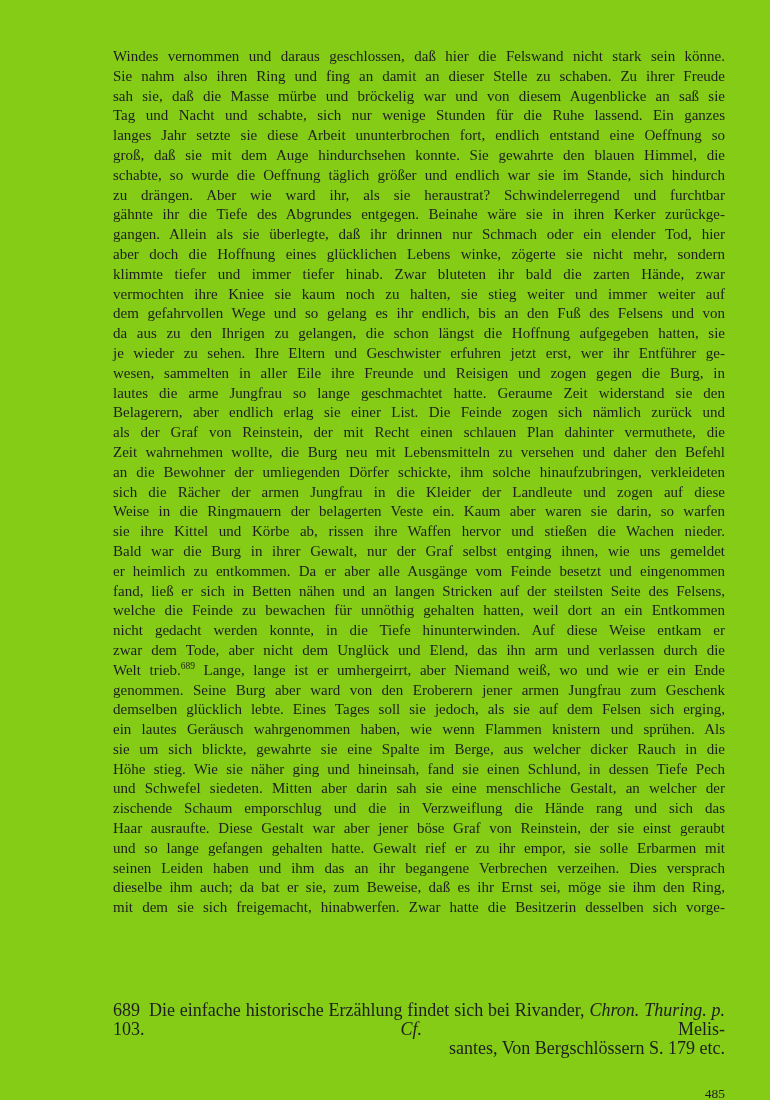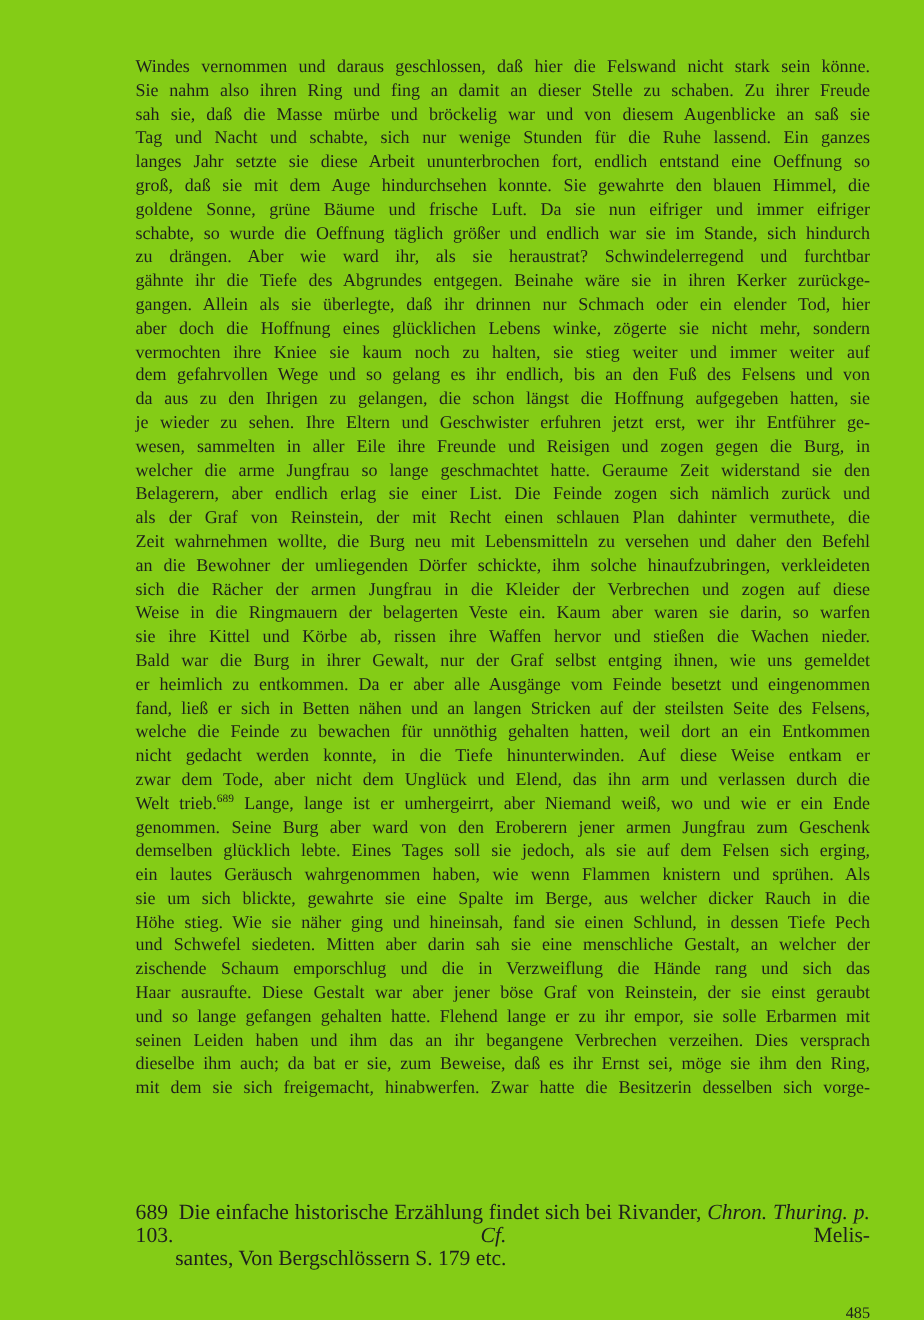--- a/index.html
+++ b/index.html
@@ -44,21 +44,21 @@
     width: 612px;
     font-size: 18px;
     line-height: 19px;
   }
   .fn-num {
     display: inline-block;
     margin-right: 9px;
   }
   .fn-line2 {
     padding-left: 33px;
-    text-align: left;
+    text-align: right;
     text-align-last: auto;
   }
   .page-number {
     position: absolute;
     left: 113px;
     top: 1049px;
     width: 612px;
     text-align: right;
     font-size: 13.5px;
     margin-top: 37px;
@@ -68,55 +68,55 @@
 <body>
 
 <div class="page">
   <div class="body-text" id="body-text">
       <div class="line"><span>Windes vernommen und daraus geschlossen, daß hier die Felswand nicht stark sein könne.</span></div>
       <div class="line"><span>Sie nahm also ihren Ring und fing an damit an dieser Stelle zu schaben. Zu ihrer Freude</span></div>
       <div class="line"><span>sah sie, daß die Masse mürbe und bröckelig war und von diesem Augenblicke an saß sie</span></div>
       <div class="line"><span>Tag und Nacht und schabte, sich nur wenige Stunden für die Ruhe lassend. Ein ganzes</span></div>
       <div class="line"><span>langes Jahr setzte sie diese Arbeit ununterbrochen fort, endlich entstand eine Oeffnung so</span></div>
       <div class="line"><span>groß, daß sie mit dem Auge hindurchsehen konnte. Sie gewahrte den blauen Himmel, die</span></div>
-      <div class="line"><span>goldene Sonne, grüne Bäume und frische Luft. Da sie nun eifriger und immer eifriger</span></div>
       <div class="line"><span>schabte, so wurde die Oeffnung täglich größer und endlich war sie im Stande, sich hindurch</span></div>
       <div class="line"><span>zu drängen. Aber wie ward ihr, als sie heraustrat? Schwindelerregend und furchtbar</span></div>
       <div class="line"><span>gähnte ihr die Tiefe des Abgrundes entgegen. Beinahe wäre sie in ihren Kerker zurückge-</span></div>
       <div class="line"><span>gangen. Allein als sie überlegte, daß ihr drinnen nur Schmach oder ein elender Tod, hier</span></div>
       <div class="line"><span>aber doch die Hoffnung eines glücklichen Lebens winke, zögerte sie nicht mehr, sondern</span></div>
+      <div class="line"><span>klimmte tiefer und immer tiefer hinab. Zwar bluteten ihr bald die zarten Hände, zwar</span></div>
       <div class="line"><span>vermochten ihre Kniee sie kaum noch zu halten, sie stieg weiter und immer weiter auf</span></div>
       <div class="line"><span>dem gefahrvollen Wege und so gelang es ihr endlich, bis an den Fuß des Felsens und von</span></div>
       <div class="line"><span>da aus zu den Ihrigen zu gelangen, die schon längst die Hoffnung aufgegeben hatten, sie</span></div>
       <div class="line"><span>je wieder zu sehen. Ihre Eltern und Geschwister erfuhren jetzt erst, wer ihr Entführer ge-</span></div>
       <div class="line"><span>wesen, sammelten in aller Eile ihre Freunde und Reisigen und zogen gegen die Burg, in</span></div>
-      <div class="line"><span>welcher die arme Jungfrau so lange geschmachtet hatte. Geraume Zeit widerstand sie den</span></div>
+      <div class="line"><span>lautes die arme Jungfrau so lange geschmachtet hatte. Geraume Zeit widerstand sie den</span></div>
       <div class="line"><span>Belagerern, aber endlich erlag sie einer List. Die Feinde zogen sich nämlich zurück und</span></div>
       <div class="line"><span>als der Graf von Reinstein, der mit Recht einen schlauen Plan dahinter vermuthete, die</span></div>
       <div class="line"><span>Zeit wahrnehmen wollte, die Burg neu mit Lebensmitteln zu versehen und daher den Befehl</span></div>
       <div class="line"><span>an die Bewohner der umliegenden Dörfer schickte, ihm solche hinaufzubringen, verkleideten</span></div>
-      <div class="line"><span>sich die Rächer der armen Jungfrau in die Kleider der Verbrechen und zogen auf diese</span></div>
+      <div class="line"><span>sich die Rächer der armen Jungfrau in die Kleider der Landleute und zogen auf diese</span></div>
       <div class="line"><span>Weise in die Ringmauern der belagerten Veste ein. Kaum aber waren sie darin, so warfen</span></div>
       <div class="line"><span>sie ihre Kittel und Körbe ab, rissen ihre Waffen hervor und stießen die Wachen nieder.</span></div>
       <div class="line"><span>Bald war die Burg in ihrer Gewalt, nur der Graf selbst entging ihnen, wie uns gemeldet</span></div>
       <div class="line"><span>er heimlich zu entkommen. Da er aber alle Ausgänge vom Feinde besetzt und eingenommen</span></div>
       <div class="line"><span>fand, ließ er sich in Betten nähen und an langen Stricken auf der steilsten Seite des Felsens,</span></div>
       <div class="line"><span>welche die Feinde zu bewachen für unnöthig gehalten hatten, weil dort an ein Entkommen</span></div>
       <div class="line"><span>nicht gedacht werden konnte, in die Tiefe hinunterwinden. Auf diese Weise entkam er</span></div>
       <div class="line"><span>zwar dem Tode, aber nicht dem Unglück und Elend, das ihn arm und verlassen durch die</span></div>
       <div class="line"><span>Welt trieb.</span><sup class="fnref">689</sup><span> Lange, lange ist er umhergeirrt, aber Niemand weiß, wo und wie er ein Ende</span></div>
       <div class="line"><span>genommen. Seine Burg aber ward von den Eroberern jener armen Jungfrau zum Geschenk</span></div>
       <div class="line"><span>demselben glücklich lebte. Eines Tages soll sie jedoch, als sie auf dem Felsen sich erging,</span></div>
       <div class="line"><span>ein lautes Geräusch wahrgenommen haben, wie wenn Flammen knistern und sprühen. Als</span></div>
       <div class="line"><span>sie um sich blickte, gewahrte sie eine Spalte im Berge, aus welcher dicker Rauch in die</span></div>
       <div class="line"><span>Höhe stieg. Wie sie näher ging und hineinsah, fand sie einen Schlund, in dessen Tiefe Pech</span></div>
       <div class="line"><span>und Schwefel siedeten. Mitten aber darin sah sie eine menschliche Gestalt, an welcher der</span></div>
       <div class="line"><span>zischende Schaum emporschlug und die in Verzweiflung die Hände rang und sich das</span></div>
       <div class="line"><span>Haar ausraufte. Diese Gestalt war aber jener böse Graf von Reinstein, der sie einst geraubt</span></div>
-      <div class="line"><span>und so lange gefangen gehalten hatte. Flehend lange er zu ihr empor, sie solle Erbarmen mit</span></div>
+      <div class="line"><span>und so lange gefangen gehalten hatte. Gewalt rief er zu ihr empor, sie solle Erbarmen mit</span></div>
       <div class="line"><span>seinen Leiden haben und ihm das an ihr begangene Verbrechen verzeihen. Dies versprach</span></div>
       <div class="line"><span>dieselbe ihm auch; da bat er sie, zum Beweise, daß es ihr Ernst sei, möge sie ihm den Ring,</span></div>
       <div class="line"><span>mit dem sie sich freigemacht, hinabwerfen. Zwar hatte die Besitzerin desselben sich vorge-</span></div>
     </div>
   <div class="footnote" id="footnote">
       <div class="line fn-line1"><span class="fn-num">689</span><span>Die einfache historische Erzählung findet sich bei Rivander, </span><span class="it">Chron. Thuring. p.</span><span> 103. </span><span class="it">Cf.</span><span> Melis-</span></div>
       <div class="line fn-line2"><span>santes, Von Bergschlössern S. 179 etc.</span></div>
     </div>
   <div class="page-number">485</div>
 </div>

